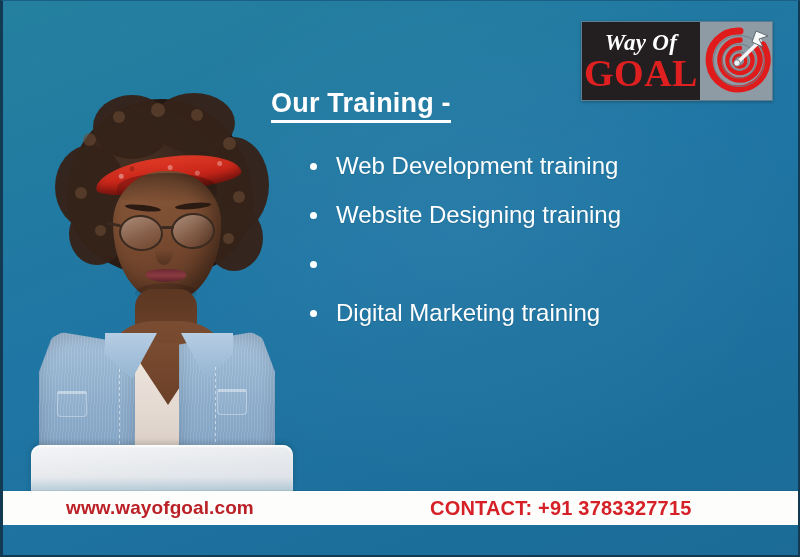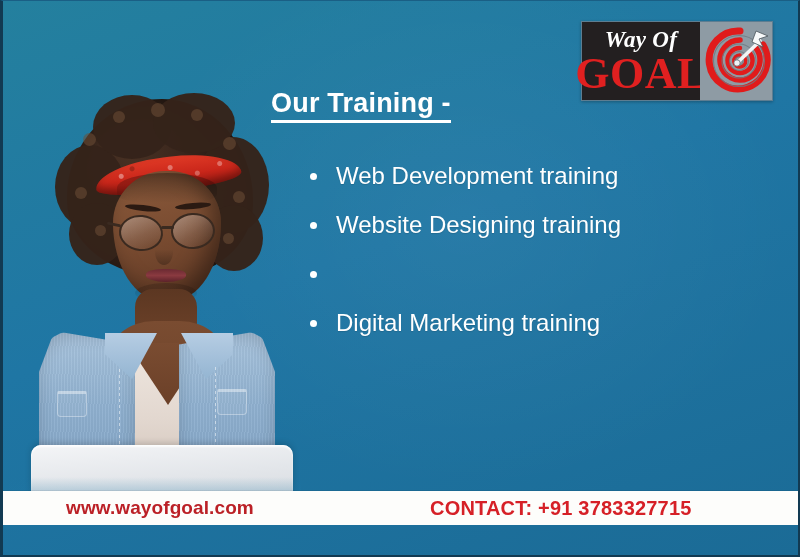--- a/index.html
+++ b/index.html
@@ -292,21 +292,21 @@
     font-weight: bold;
     font-style: italic;
     font-size: 23px;
     color: #ffffff;
     line-height: 1;
     letter-spacing: 0.3px;
   }
   .logo-goal {
     font-family: "Liberation Serif", serif;
     font-weight: bold;
-    font-size: 44px;
+    font-size: 38px;
     color: #e02020;
     line-height: 0.98;
     letter-spacing: 0.5px;
     margin-top: 1px;
   }
   .logo-mark {
     flex: 1;
     background: #8e9ba4;
     position: relative;
   }
@@ -321,21 +321,21 @@
     color: #ffffff;
     letter-spacing: 0.2px;
     border-bottom: 3px solid #ffffff;
     padding-bottom: 3px;
     line-height: 1.05;
   }
 
   
   #training-list {
     position: absolute;
-    left: 300px; top: 160px;
+    left: 300px; top: 150px;
     list-style: none;
     width: 470px;
   }
   #training-list li {
     position: relative;
     height: 49px;
     padding-left: 33px;
     font-size: 24px;
     color: #ffffff;
     line-height: 30px;

